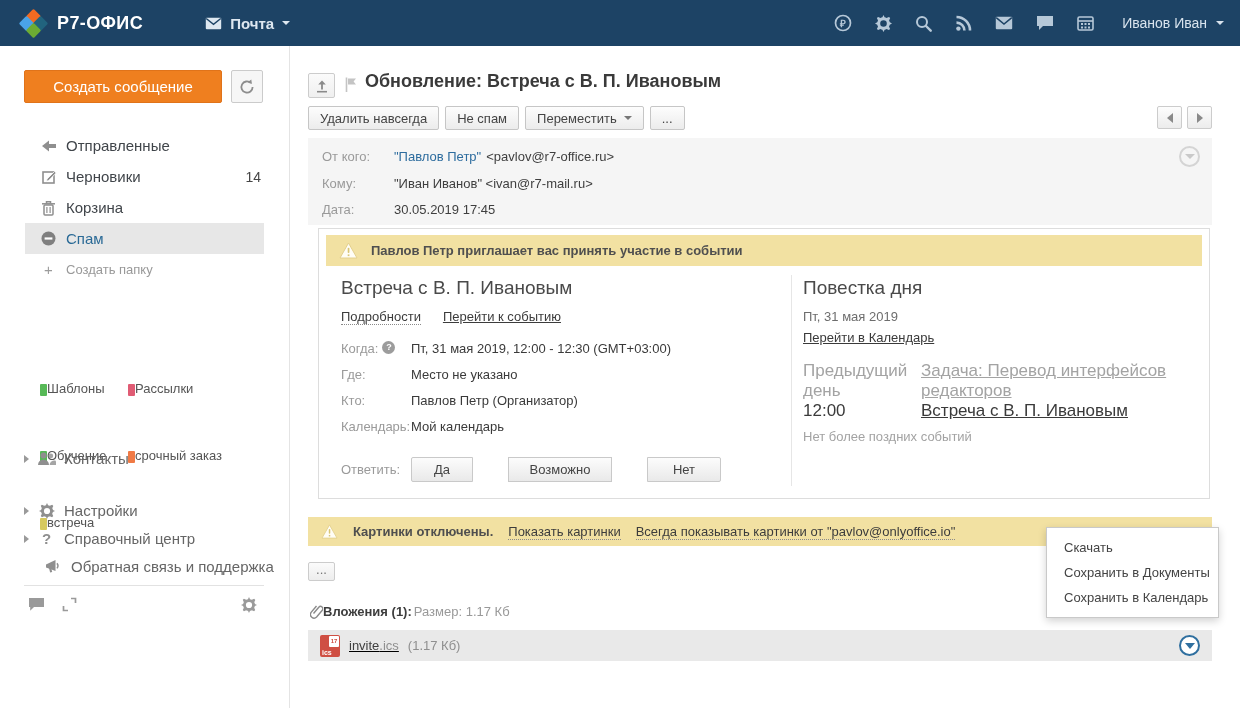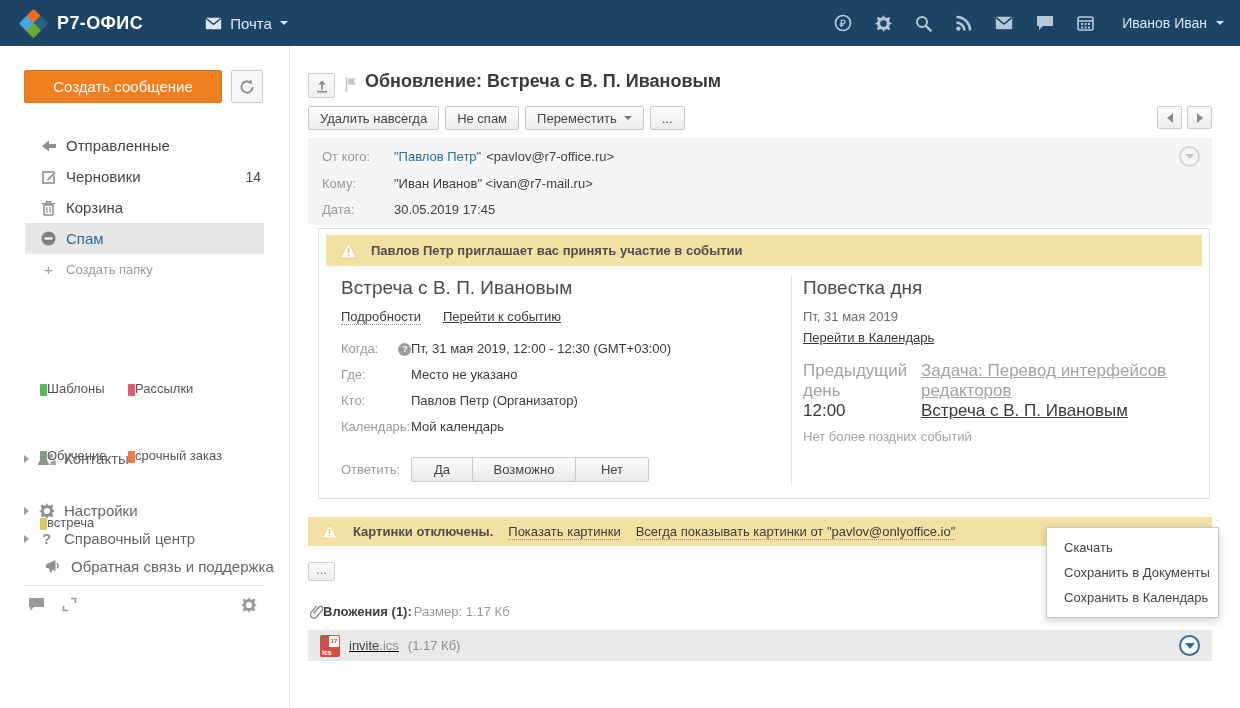--- a/index.html
+++ b/index.html
@@ -11,21 +11,21 @@
   
   .topbar { position:absolute; left:0; top:0; width:1240px; height:46px; background:#1d4365; display:flex; align-items:center; padding:0 16px 0 20px; }
   .logo { display:flex; align-items:center; gap:10px; }
   .logo-mark { position:relative; width:27px; height:27px; }
   .logo-mark i { position:absolute; width:11px; height:11px; transform:rotate(45deg); border-radius:1.5px; }
   .d-top   { left:8px;  top:1px;  background:#f26a21; }
   .d-left  { left:1px;  top:8px;  background:#4aa3e8; }
   .d-right { left:15px; top:8px;  background:#21637e; }
   .d-bot   { left:8px;  top:15px; background:#6cab33; }
   .brand { color:#fff; font-size:18px; font-weight:bold; letter-spacing:.4px; }
-  .module { display:flex; align-items:center; gap:8px; margin-left:62px; color:#dde7f0; font-size:15px; font-weight:normal; cursor:pointer; }
+  .module { display:flex; align-items:center; gap:8px; margin-left:62px; color:#dde7f0; font-size:15px; font-weight:bold; cursor:pointer; }
   .caret-down { width:0; height:0; border-left:4px solid transparent; border-right:4px solid transparent; border-top:4px solid currentColor; display:inline-block; }
   .topbar-icons { margin-left:auto; display:flex; align-items:center; gap:23px; color:#b6c8d8; }
   .tb-icon { cursor:pointer; display:flex; }
   .user-menu { display:flex; align-items:center; gap:9px; margin-left:28px; color:#d8e3ed; font-size:14px; cursor:pointer; }
 
   
   .sidebar { position:absolute; left:0; top:46px; width:290px; height:662px; background:#fff; border-right:1px solid #e4e4e4; }
   .compose-btn { position:absolute; left:24px; top:24px; width:198px; height:33px; background:#ef7f1f; border:1px solid #e0731a; border-radius:2px; color:#fff; font-size:15px; text-align:center; line-height:31px; cursor:pointer; }
   .refresh-btn { position:absolute; left:231px; top:24px; width:32px; height:33px; background:#f6f6f6; border:1px solid #cbcbcb; border-radius:2px; display:flex; align-items:center; justify-content:center; color:#8d8d8d; cursor:pointer; }
   .folders { position:absolute; left:0; top:84px; width:290px; }
@@ -73,25 +73,25 @@
   .invite-banner .btext { font-size:13px; font-weight:bold; color:#4f4f4f; }
   .col-divider { position:absolute; left:472px; top:46px; bottom:12px; width:1px; background:#e6e6e6; }
 
   .event-col { position:absolute; left:22px; top:48px; width:440px; }
   .ev-title { font-size:19px; font-weight:400; color:#4a4a4a; }
   .ev-links { display:flex; gap:22px; margin-top:10px; font-size:13px; }
   .link-dotted { color:#3c3c3c; border-bottom:1px dotted #8a8a8a; cursor:pointer; }
   .link-solid { color:#3c3c3c; text-decoration:underline; cursor:pointer; }
   .ev-rows { margin-top:16px; }
   .ev-row { display:flex; min-height:26px; align-items:flex-start; font-size:13px; }
-  .ev-label { width:70px; color:#9a9a9a; display:flex; align-items:flex-end; gap:20px; flex:none; }
+  .ev-label { width:70px; color:#9a9a9a; display:flex; align-items:flex-start; gap:4px; flex:none; }
   .ev-val { color:#3a3a3a; }
   .q-circle { width:13px; height:13px; border-radius:50%; background:#9c9c9c; color:#fff; font-size:9px; font-weight:bold; text-align:center; line-height:13px; cursor:pointer; flex:none; }
   .reply-row { display:flex; align-items:center; margin-top:12px; font-size:13px; }
-  .btn-group { display:flex; }
+  .btn-group { display:flex;gap:36px; }
   .reply-btn { height:25px; border:1px solid #c9c9c9; background:linear-gradient(#fcfcfc,#e9e9e9); font-size:13px; color:#444; display:flex; align-items:center; justify-content:center; cursor:pointer; margin-left:-1px; }
   .reply-btn.first { border-radius:2px 0 0 2px; margin-left:0; width:62px; }
   .reply-btn.mid { width:104px; }
   .reply-btn.last { border-radius:0 2px 2px 0; width:74px; }
 
   .agenda-col { position:absolute; left:484px; top:48px; width:396px; }
   .ag-title { font-size:19px; font-weight:400; color:#4a4a4a; }
   .ag-date-row { margin-top:10px; font-size:13px; color:#6d6d6d; display:flex; gap:6px;flex-direction:column; }
   .ag-rows { margin-top:16px; font-size:17px; }
   .ag-row { display:flex; min-height:26px; }

